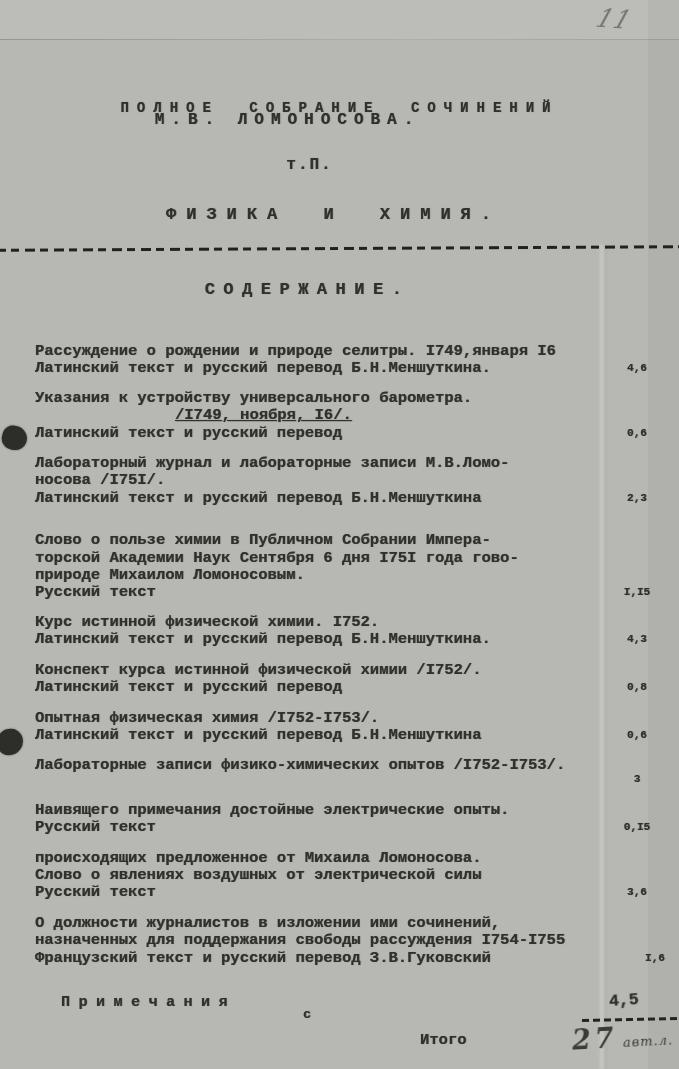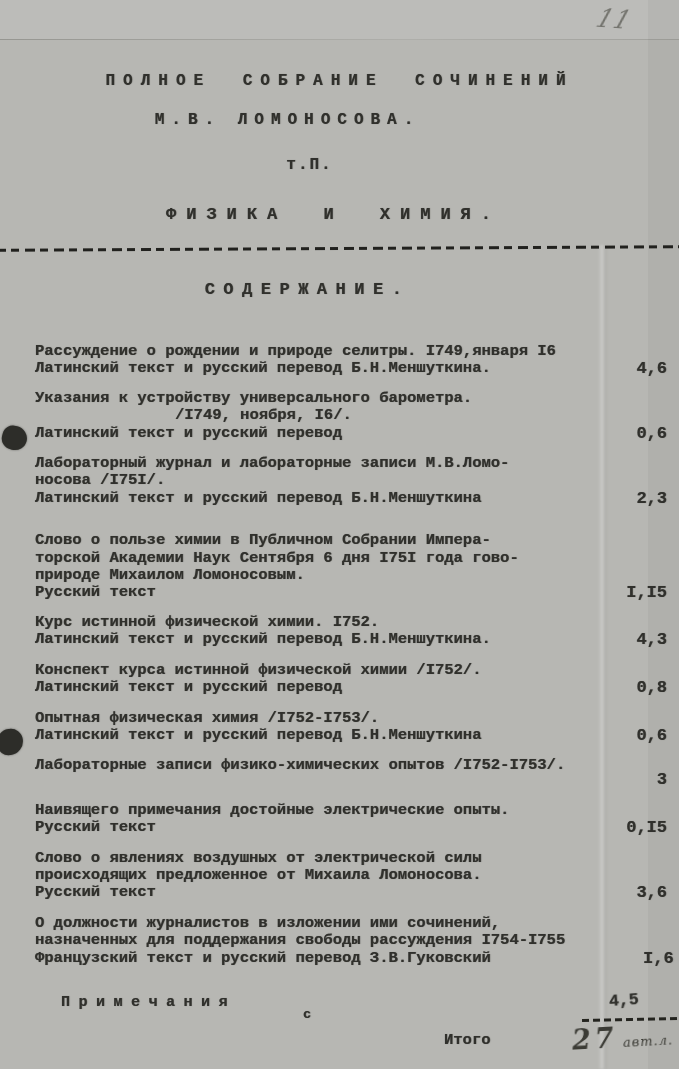--- a/index.html
+++ b/index.html
@@ -43,47 +43,47 @@
   
   .hw-pagenum{
     position:absolute;left:597px;top:6px;
     font-family:"DejaVu Serif","Liberation Serif",serif;
     font-style:italic;font-size:24px;color:#73736d;
     transform:skewX(-16deg) rotate(4deg);
     letter-spacing:2px;filter:blur(0.3px);
   }
   
   .hdr{position:absolute;width:100%;text-align:center;}
-  .title-1{top:72px;font-size:16px;letter-spacing:8px;word-spacing:14px;}
+  .title-1{top:100px;font-size:14px;letter-spacing:8px;word-spacing:14px;}
   .title-2{top:111px;font-size:16px;letter-spacing:7px;transform:translateX(-52px);}
   .volume{top:156px;font-size:16px;letter-spacing:2px;transform:translateX(-30px);}
   .section-title{top:205px;font-size:17px;letter-spacing:10px;word-spacing:16px;transform:translateX(-6px);}
   .sep-dashed{
     position:absolute;left:-4px;top:247px;width:690px;height:3.4px;
     transform:rotate(-0.3deg);
     background:repeating-linear-gradient(90deg,#21211e 0 10px, rgba(33,33,30,0) 10px 15px, #21211e 15px 23px, rgba(33,33,30,0) 23px 29px);
     filter:blur(0.25px);
   }
   .contents-heading{position:absolute;top:280px;width:100%;text-align:center;font-size:17px;letter-spacing:8.5px;transform:translateX(-32px);}
   
   .entries{position:absolute;left:35px;top:343px;width:632px;}
   .entry{display:flex;margin-bottom:13px;}
   .entry .lines{flex:0 0 568px;font-size:15.5px;line-height:17.4px;}
-  .entry .line.indent{padding-left:140px;}
-  .entry .value{width:64px;align-self:flex-end;font-size:17px;line-height:17.4px;text-align:right;padding-left:4px;}
+  .entry .line.indent{padding-left:140px;text-decoration:underline;}
+  .entry .value{width:64px;align-self:flex-end;font-size:11px;line-height:17.4px;text-align:center;padding-left:4px;}
   .entry:nth-child(1){margin-bottom:12px;}
   .entry:nth-child(3){margin-bottom:25px;}
   .entry:nth-child(4){margin-bottom:12px;}
   .entry:nth-child(8){margin-bottom:27px;}
   .entry:nth-child(8) .value{transform:translateY(14px);}
   .entry:nth-child(11){margin-bottom:0;gap:36px;}
   
   .notes-label{position:absolute;left:35px;top:994px;font-size:15px;letter-spacing:8.5px;margin-left:26px;}
   .stray-char{position:absolute;left:303px;top:1007px;font-size:13.5px;}
-  .total-label{position:absolute;left:444px;top:1031px;font-size:15.5px;}
+  .total-label{position:absolute;left:420px;top:1031px;font-size:15.5px;}
   .notes-value{position:absolute;left:609px;top:991px;font-size:16.5px;transform:rotate(-4deg);}
   .sum-line{
     position:absolute;left:582px;top:1018px;width:97px;height:2.6px;transform:rotate(-1.2deg);
     background:repeating-linear-gradient(90deg,#24241f 0 7px, rgba(36,36,31,0) 7px 11px);
     filter:blur(0.2px);
   }
   .hw-total{
     position:absolute;left:572px;top:1022px;transform:rotate(-3deg);
     font-family:"DejaVu Serif","Liberation Serif",serif;font-style:italic;color:#3b3b35;
     white-space:nowrap;filter:blur(0.25px);
@@ -186,22 +186,22 @@
     <div class="entry">
       <div class="lines typed">
           <div class="line">Наивящего примечания достойные электрические опыты.</div>
           <div class="line">Русский текст</div>
         </div>
       <div class="value typed">0,I5</div>
     </div>
 
     <div class="entry">
       <div class="lines typed">
+          <div class="line">происходящих предложенное от Михаила Ломоносова.</div>
           <div class="line">Слово о явлениях воздушных от электрической силы</div>
-          <div class="line">происходящих предложенное от Михаила Ломоносова.</div>
           <div class="line">Русский текст</div>
         </div>
       <div class="value typed">3,6</div>
     </div>
 
     <div class="entry">
       <div class="lines typed">
           <div class="line">О должности журналистов в изложении ими сочинений,</div>
           <div class="line">назначенных для поддержания свободы рассуждения I754-I755</div>
           <div class="line">Французский текст и русский перевод З.В.Гуковский</div>

